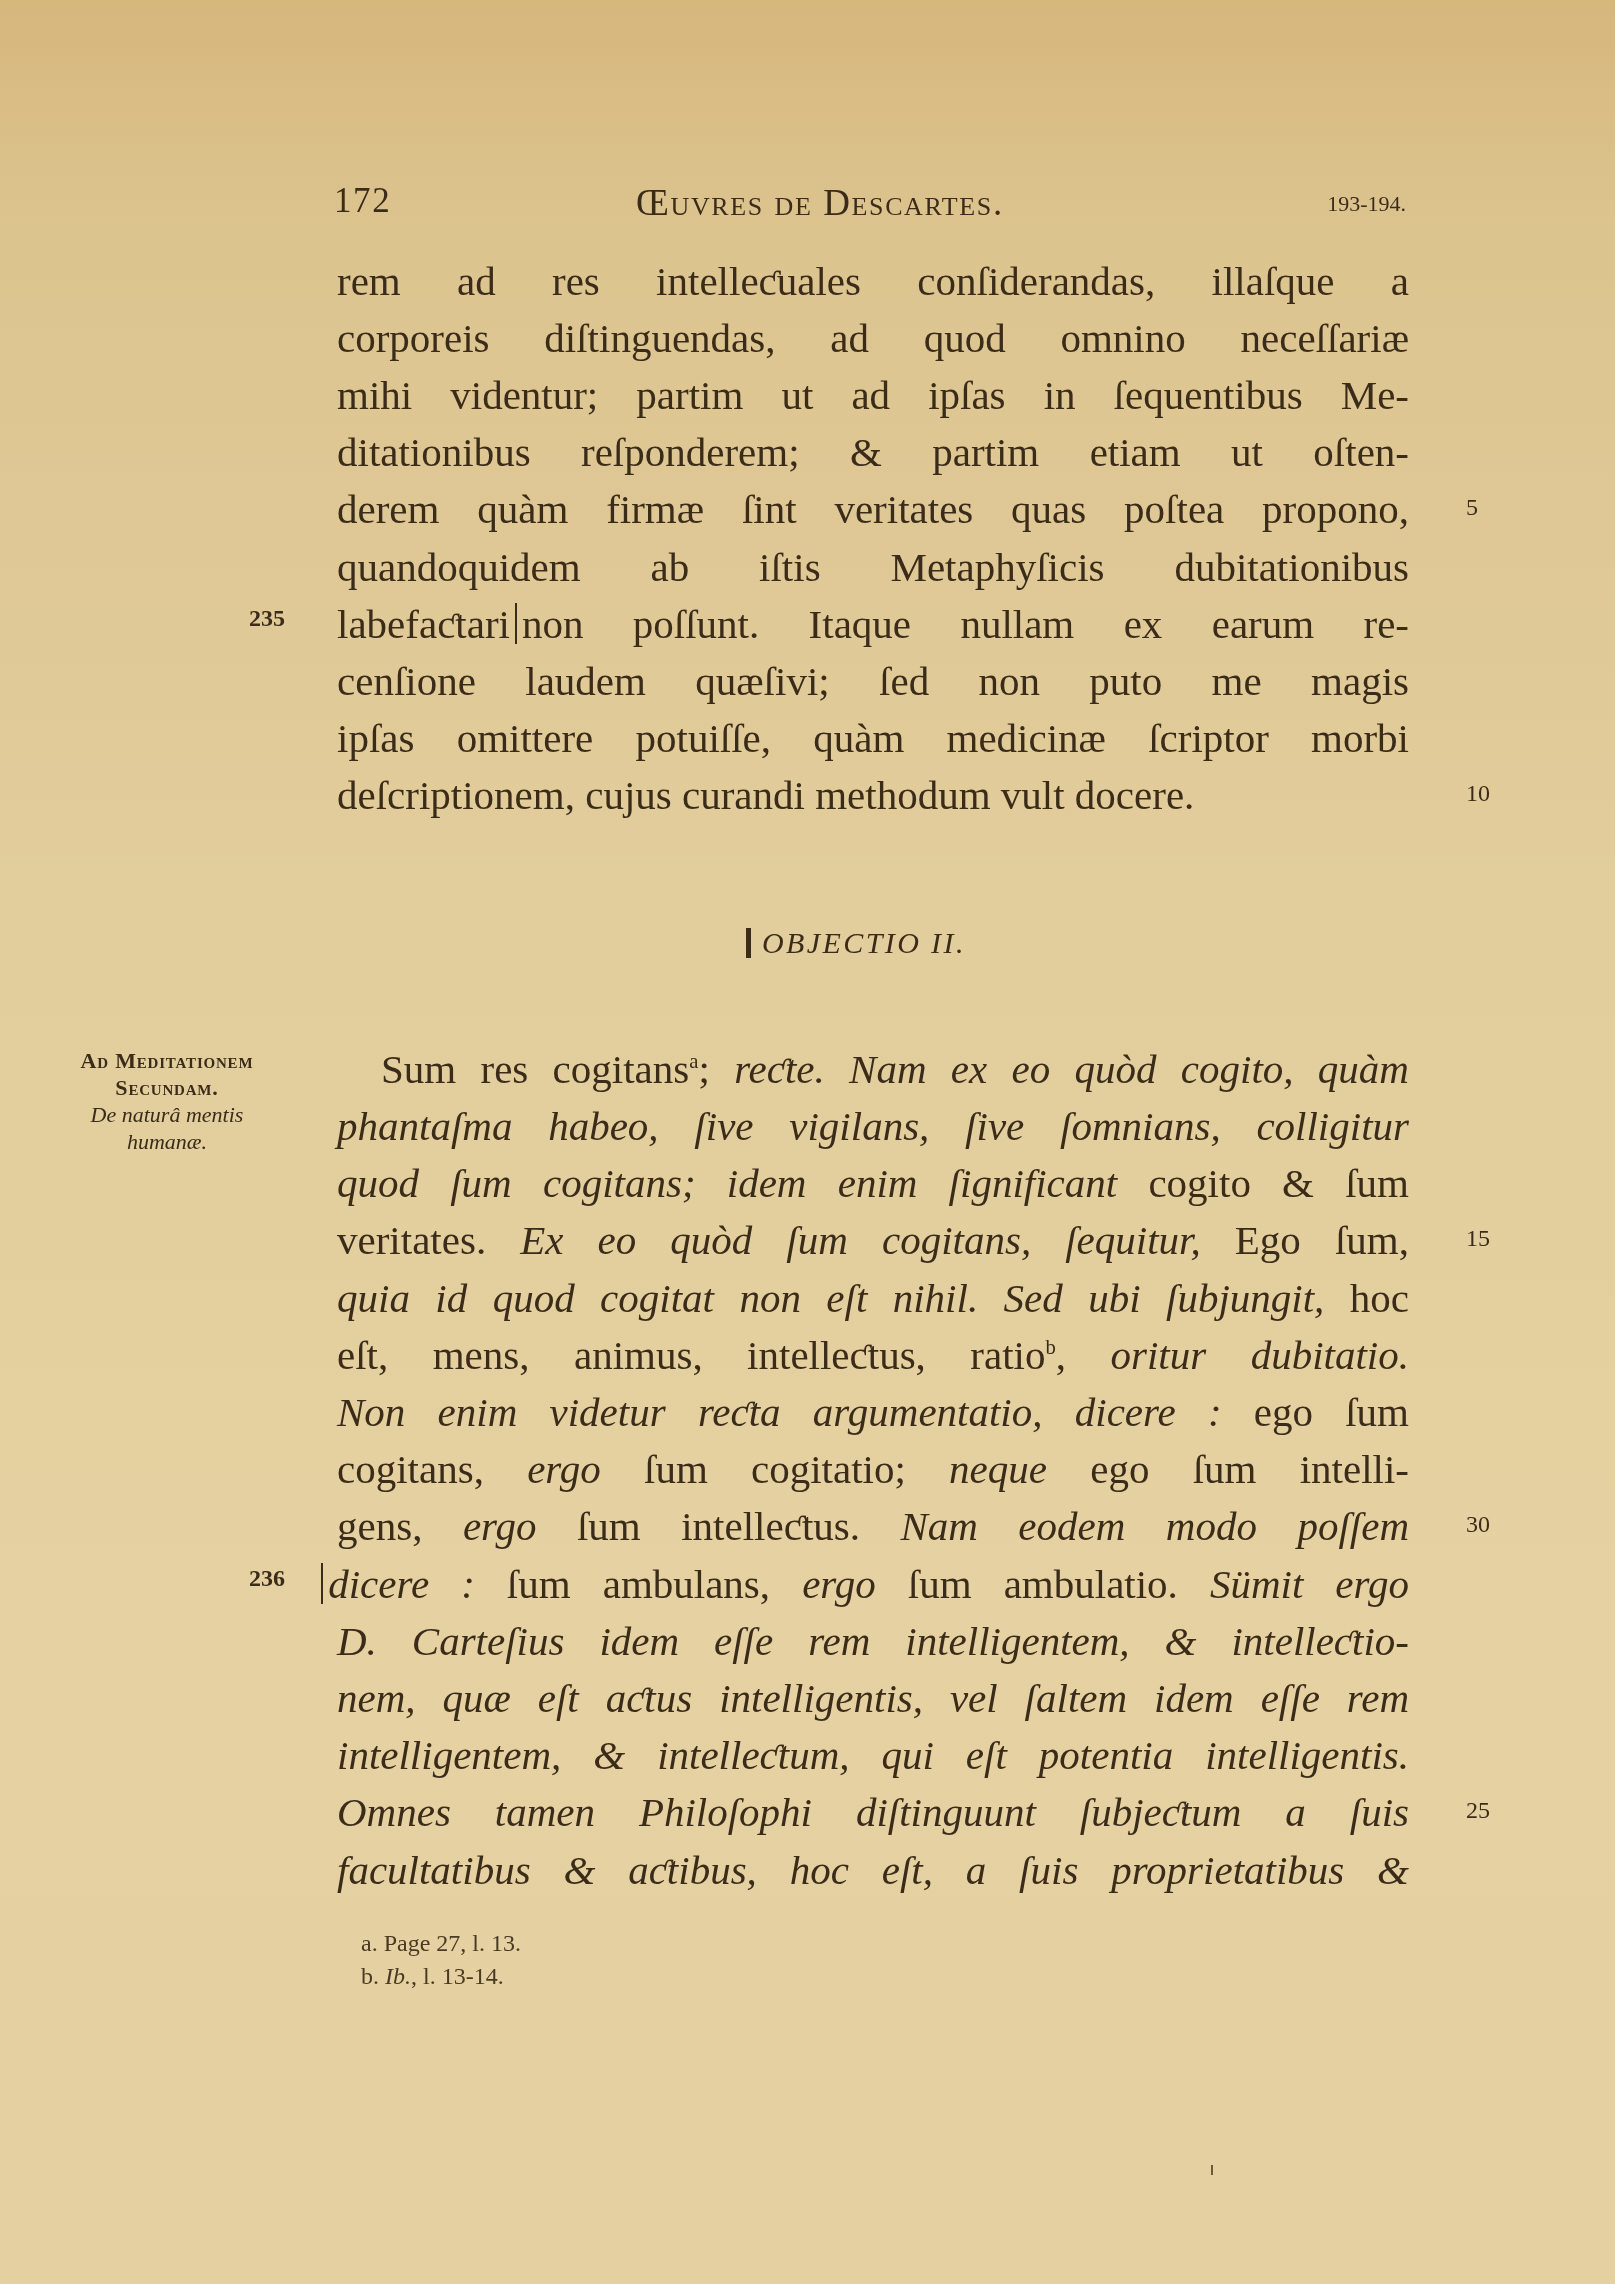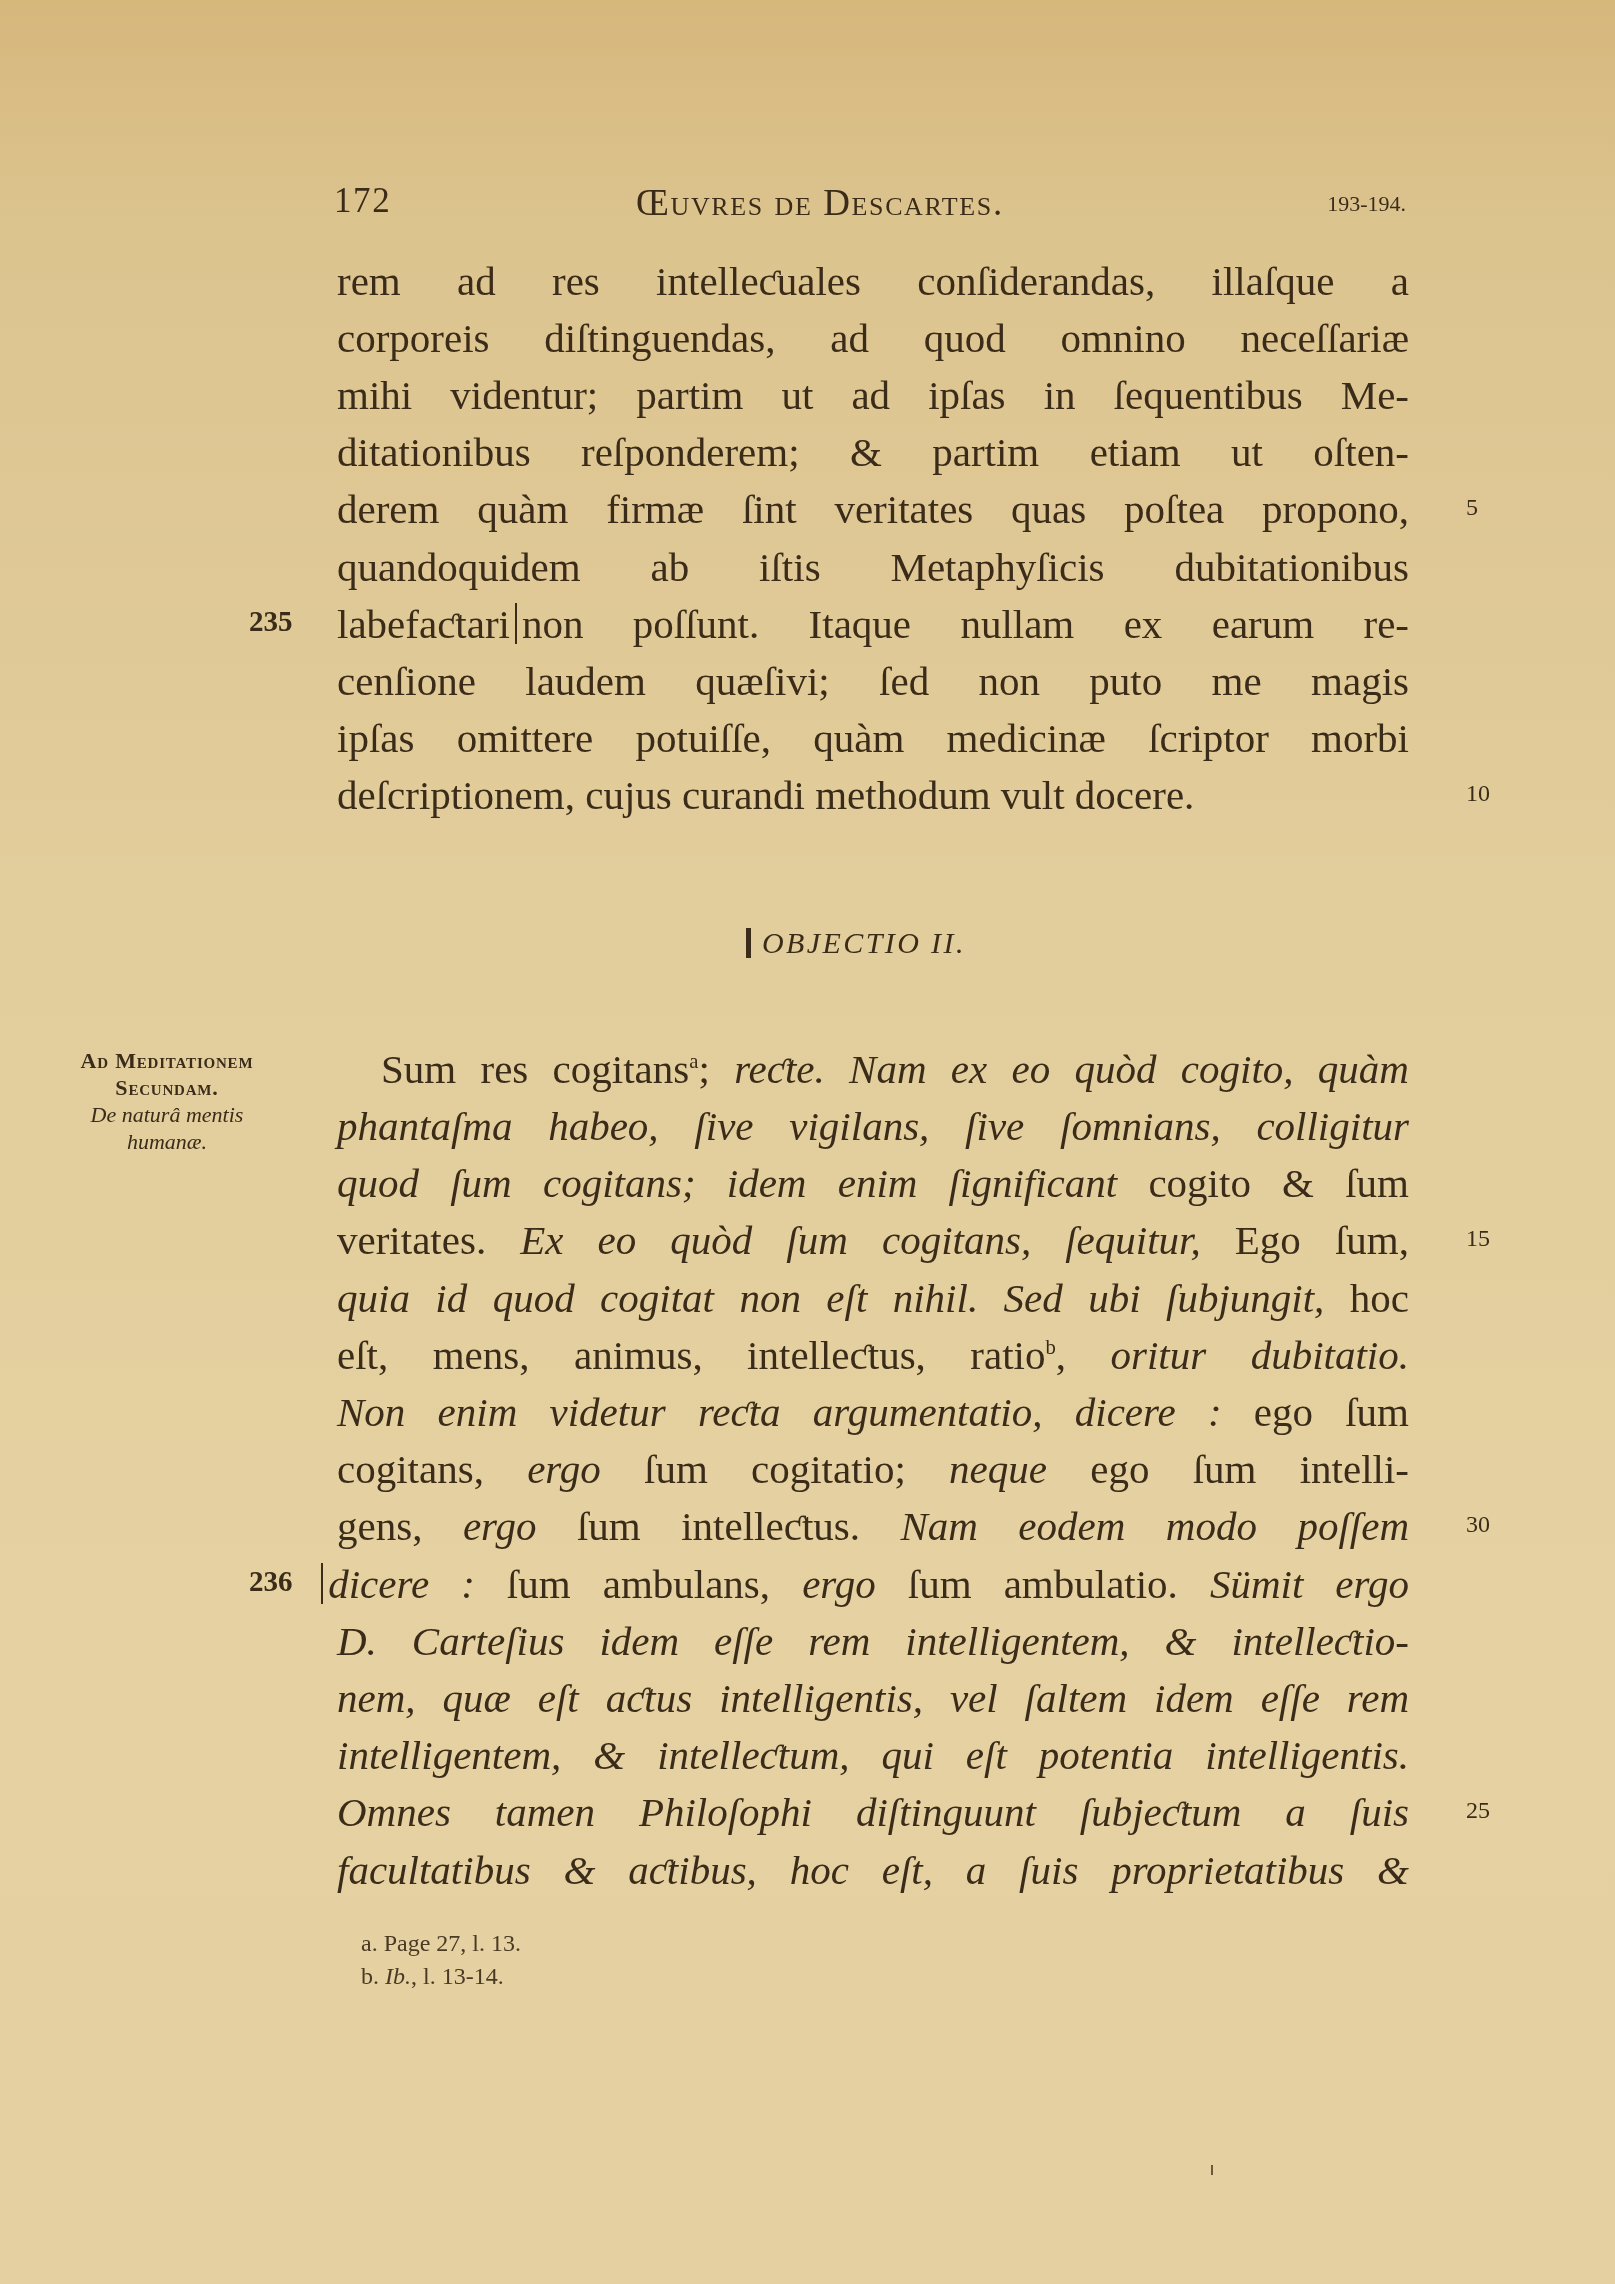--- a/index.html
+++ b/index.html
@@ -18,21 +18,21 @@
     position:absolute; left:337px; width:1072px; height:57px;
     font-size:41px; line-height:57px; white-space:nowrap;
     text-align:justify; text-align-last:justify;
   }
   .line.last { text-align:left; text-align-last:left;font-family:Liberation Serif, serif; }
   .line.indent { padding-left:44px; width:1028px; }
   .i { font-style:italic; }
   .sup { font-size:20.7px; vertical-align:super; line-height:0; }
   .bar { display:inline-block; width:2.4px; height:41px; background:#3b2c1a; vertical-align:-6.4px; margin:0 4.8px; }
   .lnum { position:absolute; left:1466px; font-size:24px; }
-  .pnum { position:absolute; left:249px; font-size:29px; font-weight:bold; }
+  .pnum { position:absolute; left:249px; font-size:24px; font-weight:bold; }
   .heading { position:absolute; top:926px; left:0; width:1616px; text-align:center; font-size:30px; font-style:italic; letter-spacing:2.4px;padding-left:48px; }
   .heading .hbar { display:inline-block; width:4.8px; height:30px; background:#3b2c1a; vertical-align:-4.8px; margin-right:11px; }
   .margin-note { position:absolute; left:40px; top:1047px; width:254px; text-align:center; font-size:22px; line-height:27px; }
   .margin-note .sc { font-variant: small-caps; letter-spacing:0.8px; font-weight:bold; }
   .margin-note .it { font-style:italic; }
   .footnotes { position:absolute; left:361px; top:1927px; font-size:24px; line-height:33px; color:#4a3a24; }
   .speck { position:absolute; left:1211px; top:2165px; width:2.4px; height:9.5px; background:#6b5a3a; }
 </style>
 </head>
 <body>

